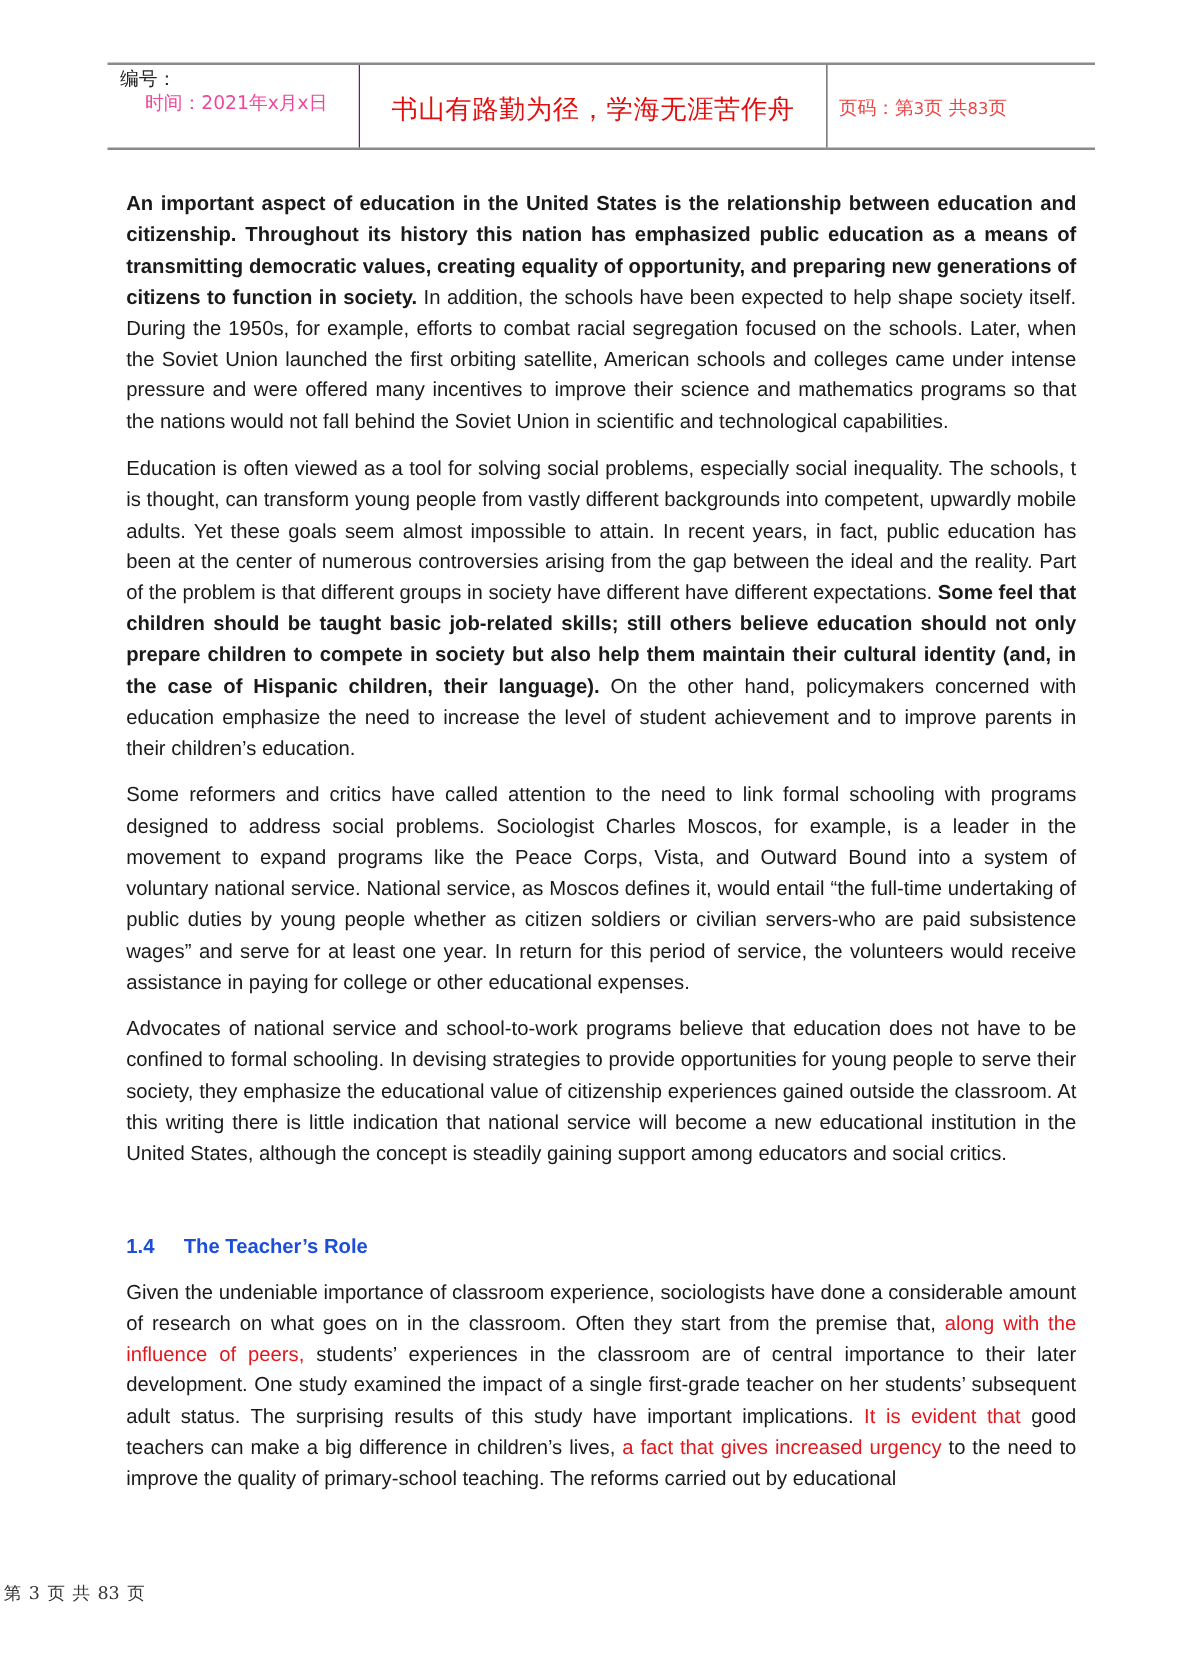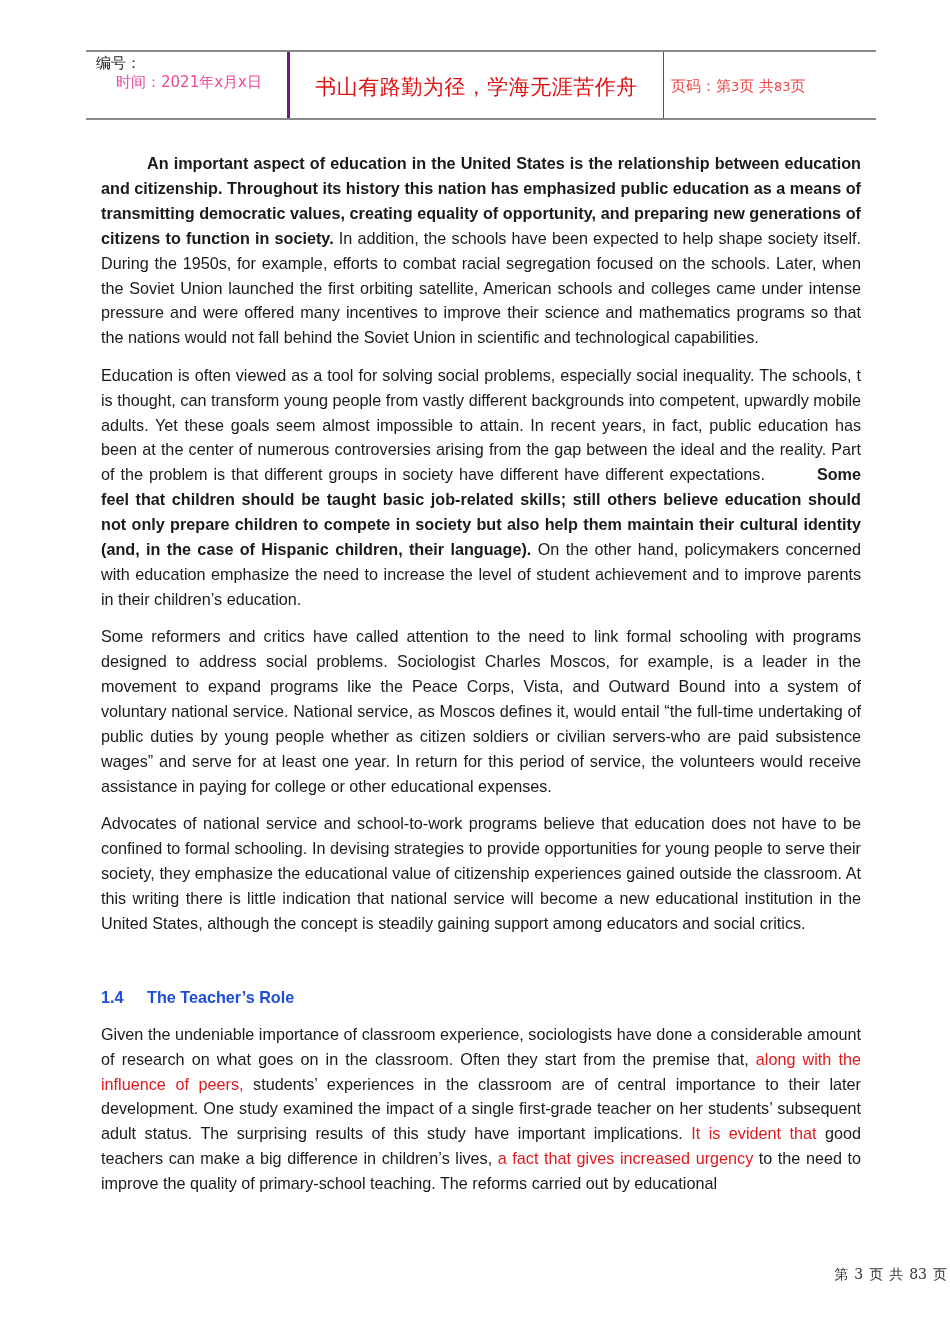--- a/index.html
+++ b/index.html
@@ -1,35 +1,35 @@
 <!DOCTYPE html>
 <html><head>
 <meta charset="utf-8">
 <style>
   html, body { margin: 0; padding: 0; background: #ffffff; }
   body { width: 950px; height: 1344px; position: relative; overflow: hidden; font-family: "Liberation Sans", sans-serif; color: #1a1a1a; }
   .header { position: absolute; left: 86px; top: 50px; width: 790px; height: 66px; border-top: 2px solid #8a8a8a; border-bottom: 2px solid #8a8a8a; }
   .hcell { position: absolute; top: 0; height: 66px; }
   .hcell.left { left: 0; width: 201px; text-decoration: underline; }
-  .hcell.mid { left: 201px; width: 373px; border-left: 3px solid #701a75; border-right: 1px solid #555; }
+  .hcell.mid { left: 201px; width: 373px; border-left: 1px solid #701a75; border-right: 1px solid #555; }
   .hcell.right { left: 575px; width: 215px; }
   .hnum { position: absolute; left: 10px; top: 2px; font-size: 15px; font-family: "DejaVu Sans", sans-serif; color: #222; }
   .htime { position: absolute; left: 10px; top: 21px; font-size: 15px; font-family: "DejaVu Sans", sans-serif; color: #ec4899; margin-left: 20px; }
   .motto { position: absolute; left: 0; width: 100%; top: 21px; text-align: center; font-size: 21px; color: #e01010; font-family: "DejaVu Sans", sans-serif; letter-spacing: 0.5px; }
   .pageinfo { position: absolute; left: 10px; top: 25px; font-size: 15px; font-family: "DejaVu Sans", sans-serif; color: #ef4444; }
   .pageinfo .n { font-size: 13px; }
 
   .content { position: absolute; left: 101px; top: 151px; width: 760px; }
   p.para { margin: 0 0 12.5px 0; font-size: 16.2px; line-height: 24.9px; text-align: justify; text-align-last: left; }
-  .b { font-weight: bold; margin-left: 46px; }
+  .b { font-weight: bold; }
   .red { color: #e0191f; }
   .heading { margin: 49px 0 13px 0; font-size: 16.2px; line-height: 24px; color: #1d4ed8; font-weight: bold; }
   .heading .num { display: inline-block; width: 46px; }
 
-  .footer { position: absolute; left: 0; width: 950px; top: 1266px; text-align: right; font-size: 14px; color: #333; font-family: "DejaVu Serif", serif; }
+  .footer { position: absolute; left: 0; width: 950px; top: 1266px; text-align: left; font-size: 14px; color: #333; font-family: "DejaVu Serif", serif; }
   .footer span { margin: 0 3px; }
 </style>
 </head>
 <body>
 
 <div class="header">
   <div class="hcell left">
     <div class="hnum">编号：</div>
     <div class="htime">时间：2021年x月x日</div>
   </div>

